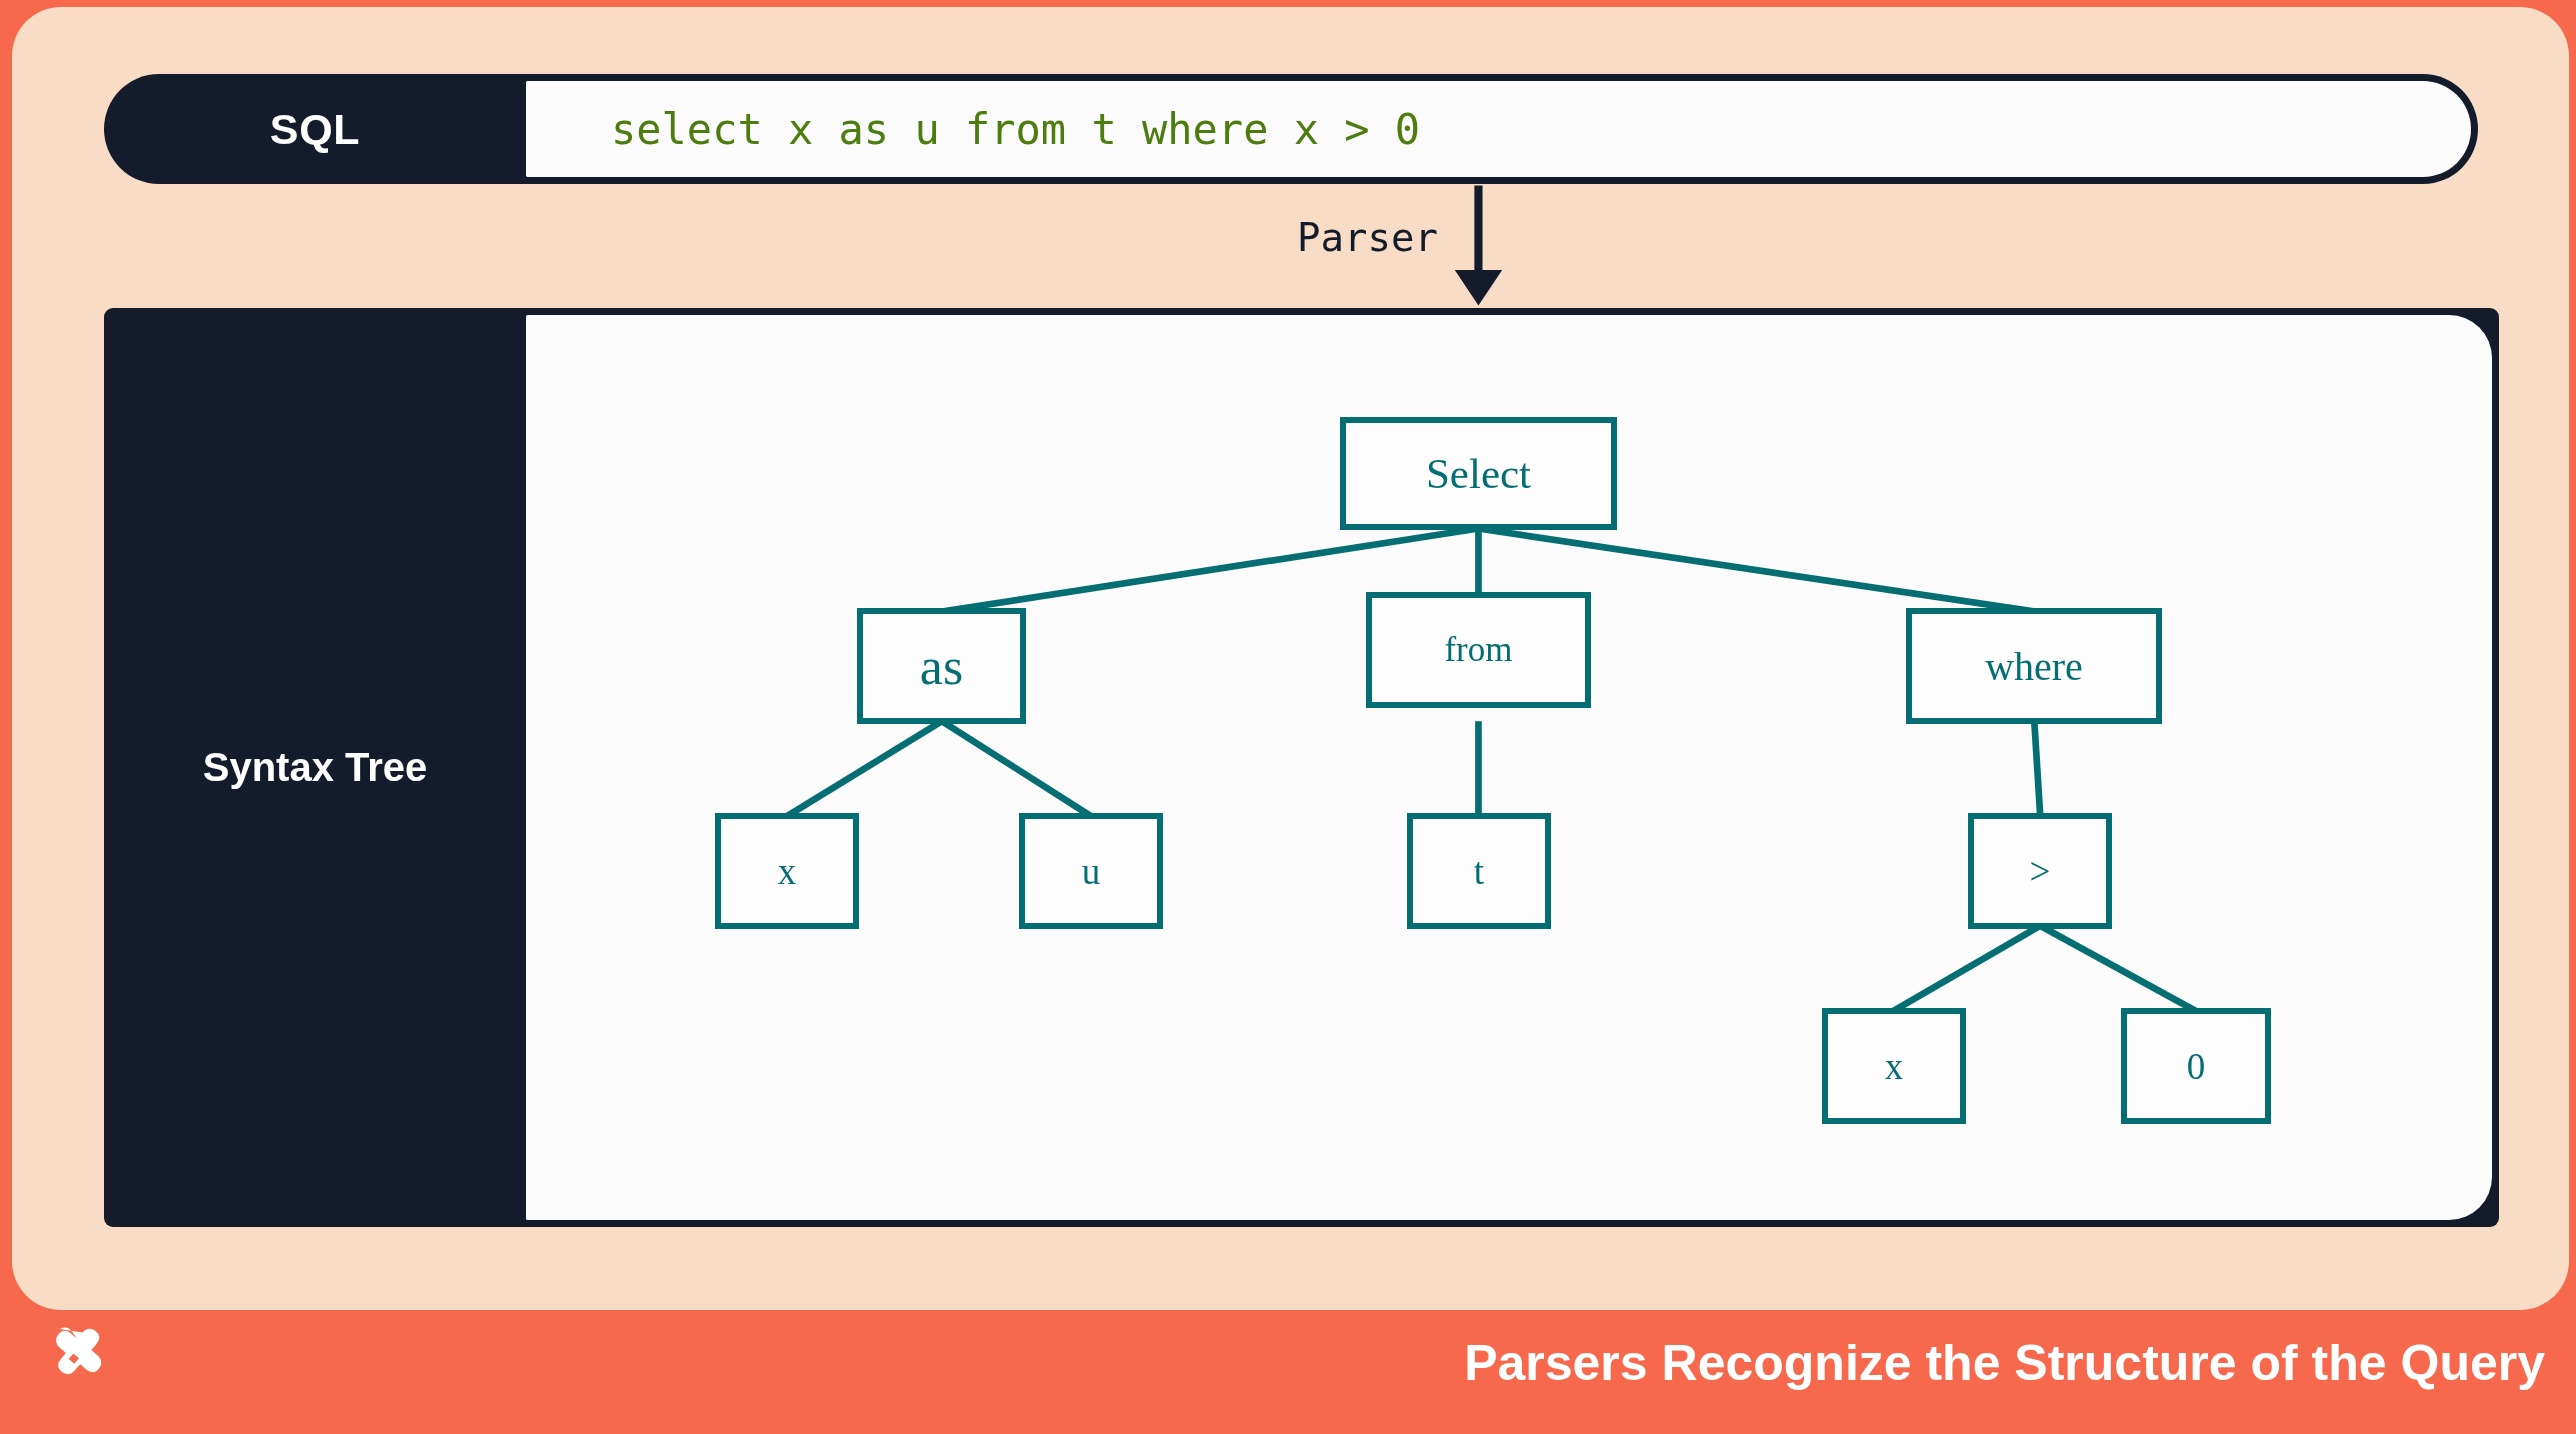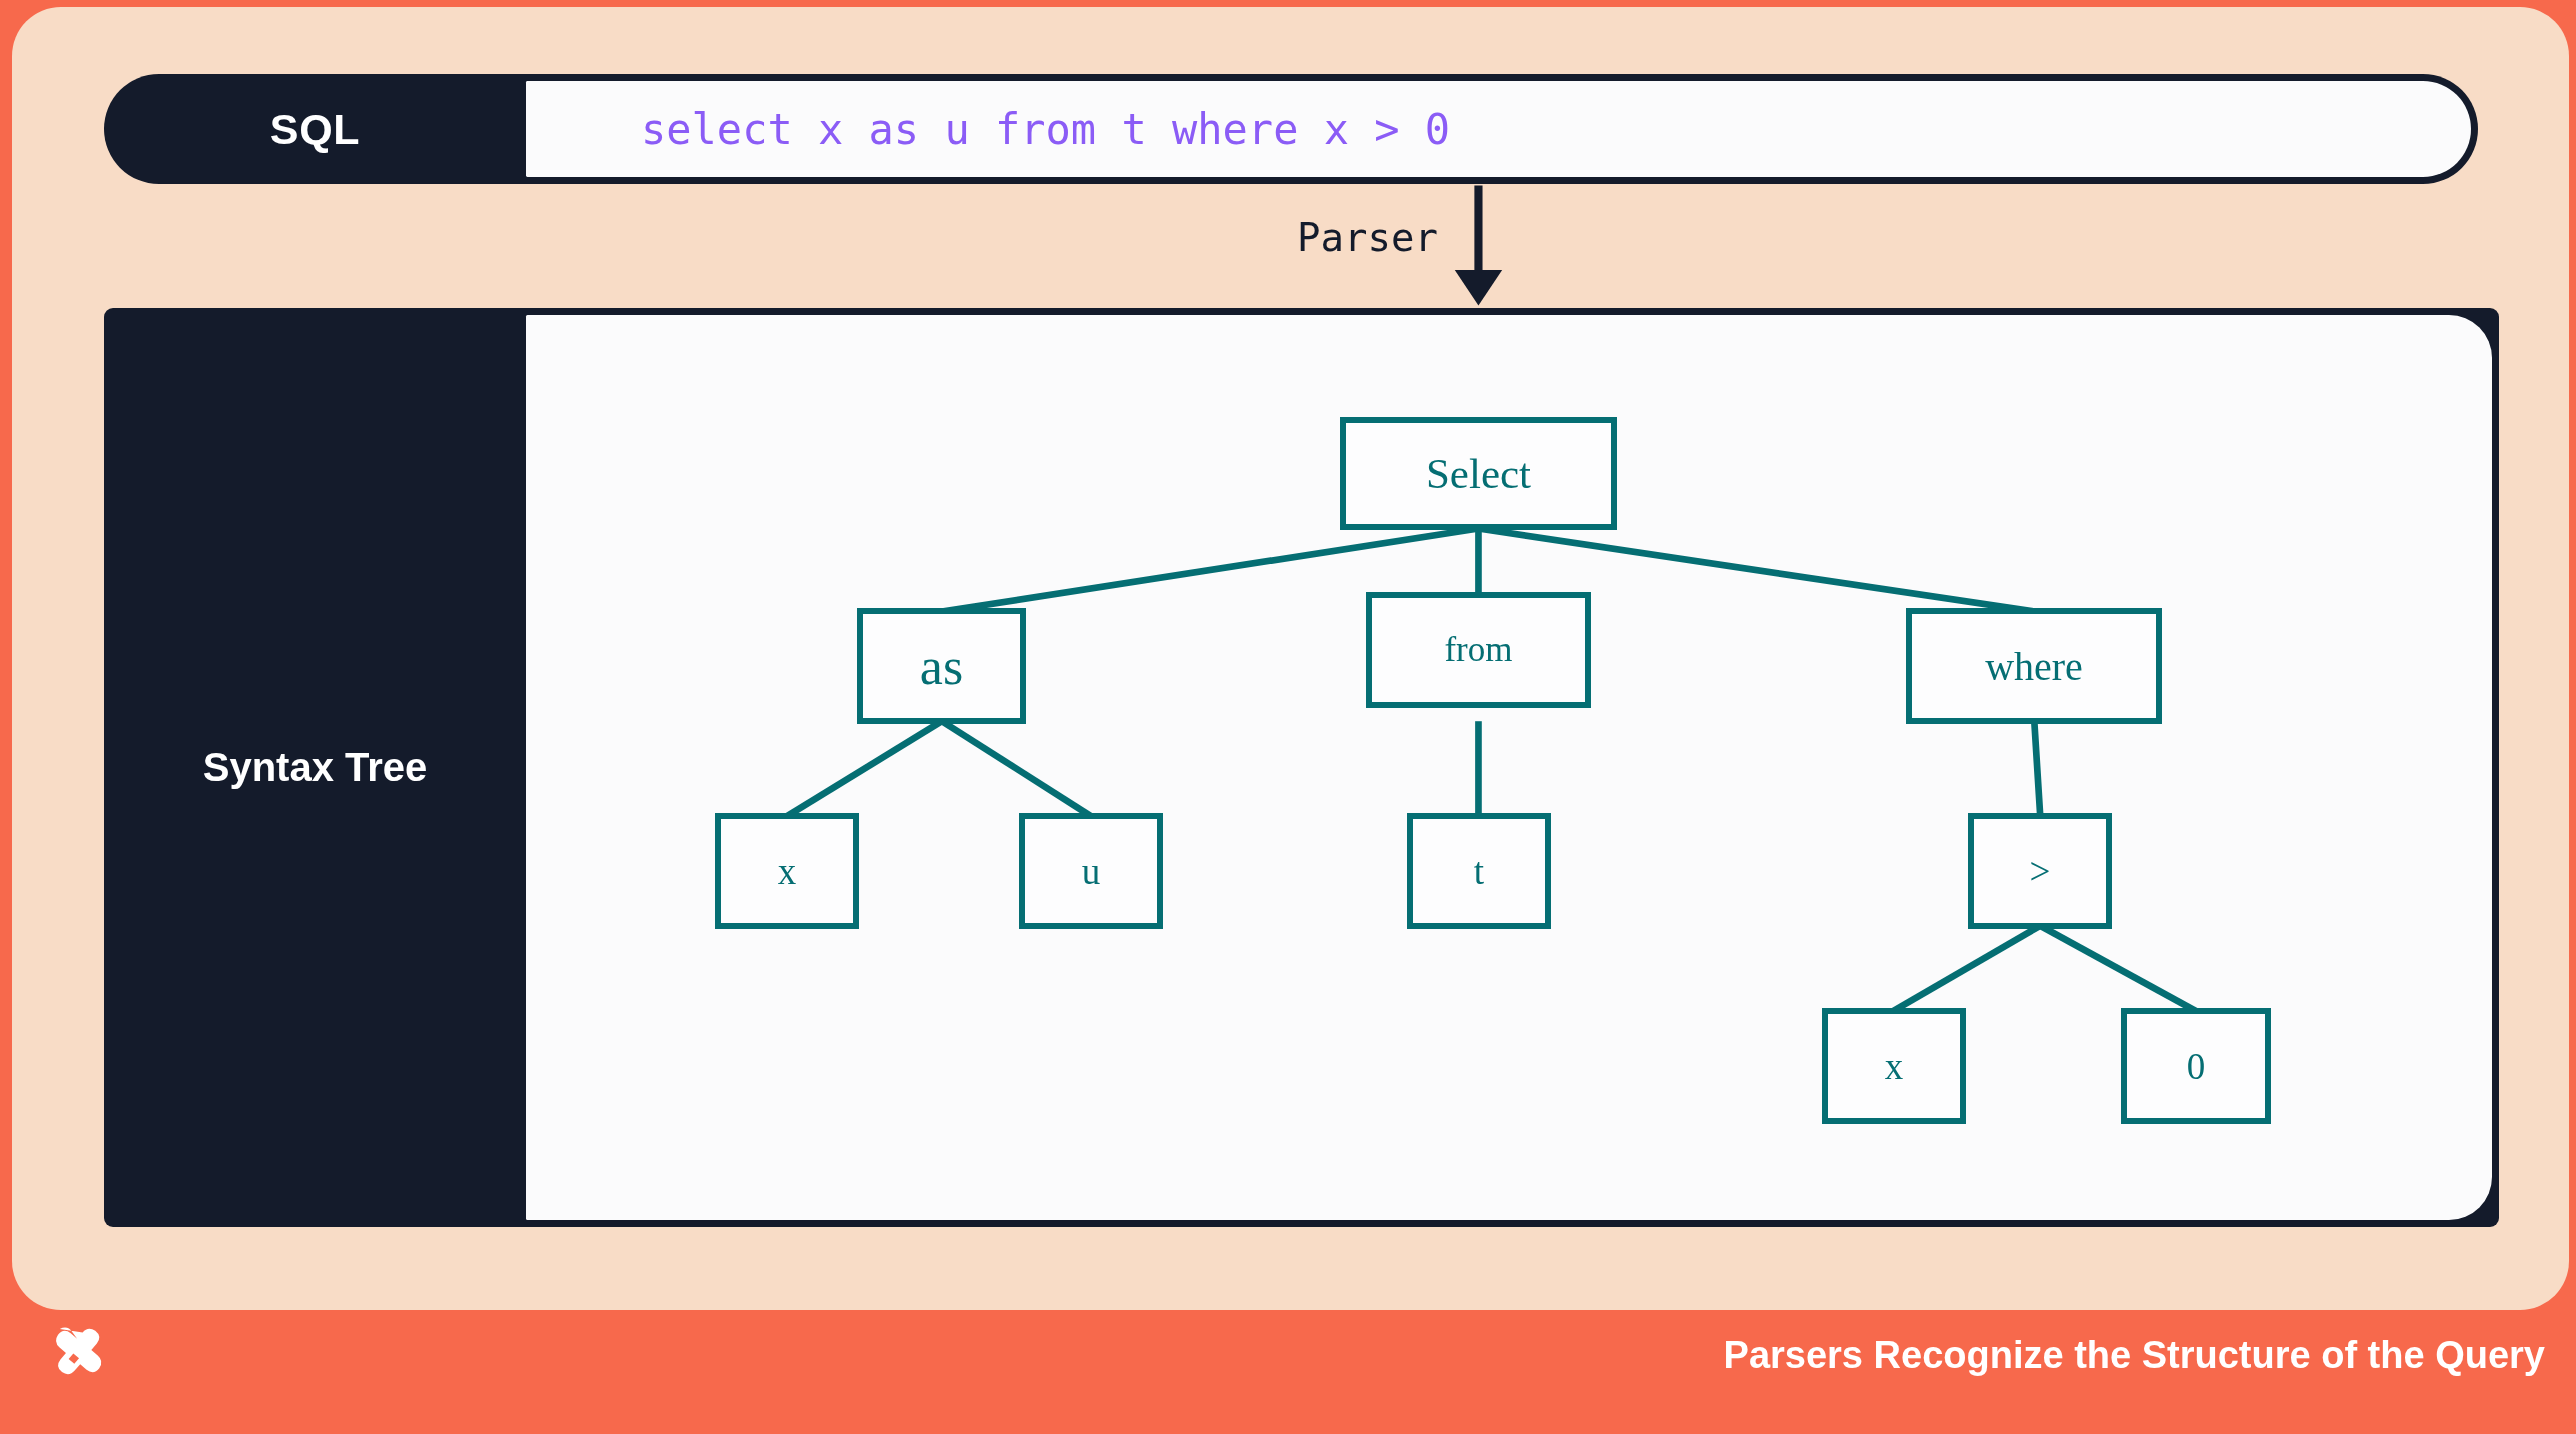--- a/index.html
+++ b/index.html
@@ -25,22 +25,22 @@
     display:flex;align-items:center;justify-content:center;
     color:#FFFFFF;font-size:43px;font-weight:bold;letter-spacing:0.7px;
   }
   .sql-white{
     position:absolute;left:422px;top:6.7px;right:6.7px;bottom:6.7px;
     background:#FBFBFC;border-radius:1.5px 49px 49px 1.5px;
     display:flex;align-items:center;
   }
   .sql-query{
     font-family:"DejaVu Sans Mono",monospace;
-    font-size:42px;color:#8b5cf6;
-    padding-left:115px;white-space:pre;
+    font-size:42px;color:#4d7c0f;
+    padding-left:85px;white-space:pre;
   }
   
   .parser-label{
     position:absolute;left:1186px;top:215px;width:252px;
     text-align:right;
     font-family:"DejaVu Sans Mono",monospace;
     font-size:39px;color:#141B2B;
   }
   
   .tree-box{
@@ -80,21 +80,21 @@
   .n-t{left:1407px;top:813px;width:144px;height:116px;font-size:37px;}
   .n-gt{left:1968px;top:813px;width:144px;height:116px;font-size:37px;}
   .n-x2{left:1822px;top:1008px;width:144px;height:116px;font-size:37px;}
   .n-zero{left:2121px;top:1008px;width:150px;height:116px;font-size:37px;}
   
   .footer-logo{
     position:absolute;left:39px;top:1321px;width:74px;height:77px;
   }
   .footer-caption{
     position:absolute;right:31px;top:1334px;
-    color:#FFFFFF;font-size:38px;font-weight:bold;
+    color:#FFFFFF;font-size:50px;font-weight:bold;
     letter-spacing:0px;
   }
 </style>
 </head>
 <body>
 
 <div class="page">
 
   <div class="peach-panel"></div>
 

